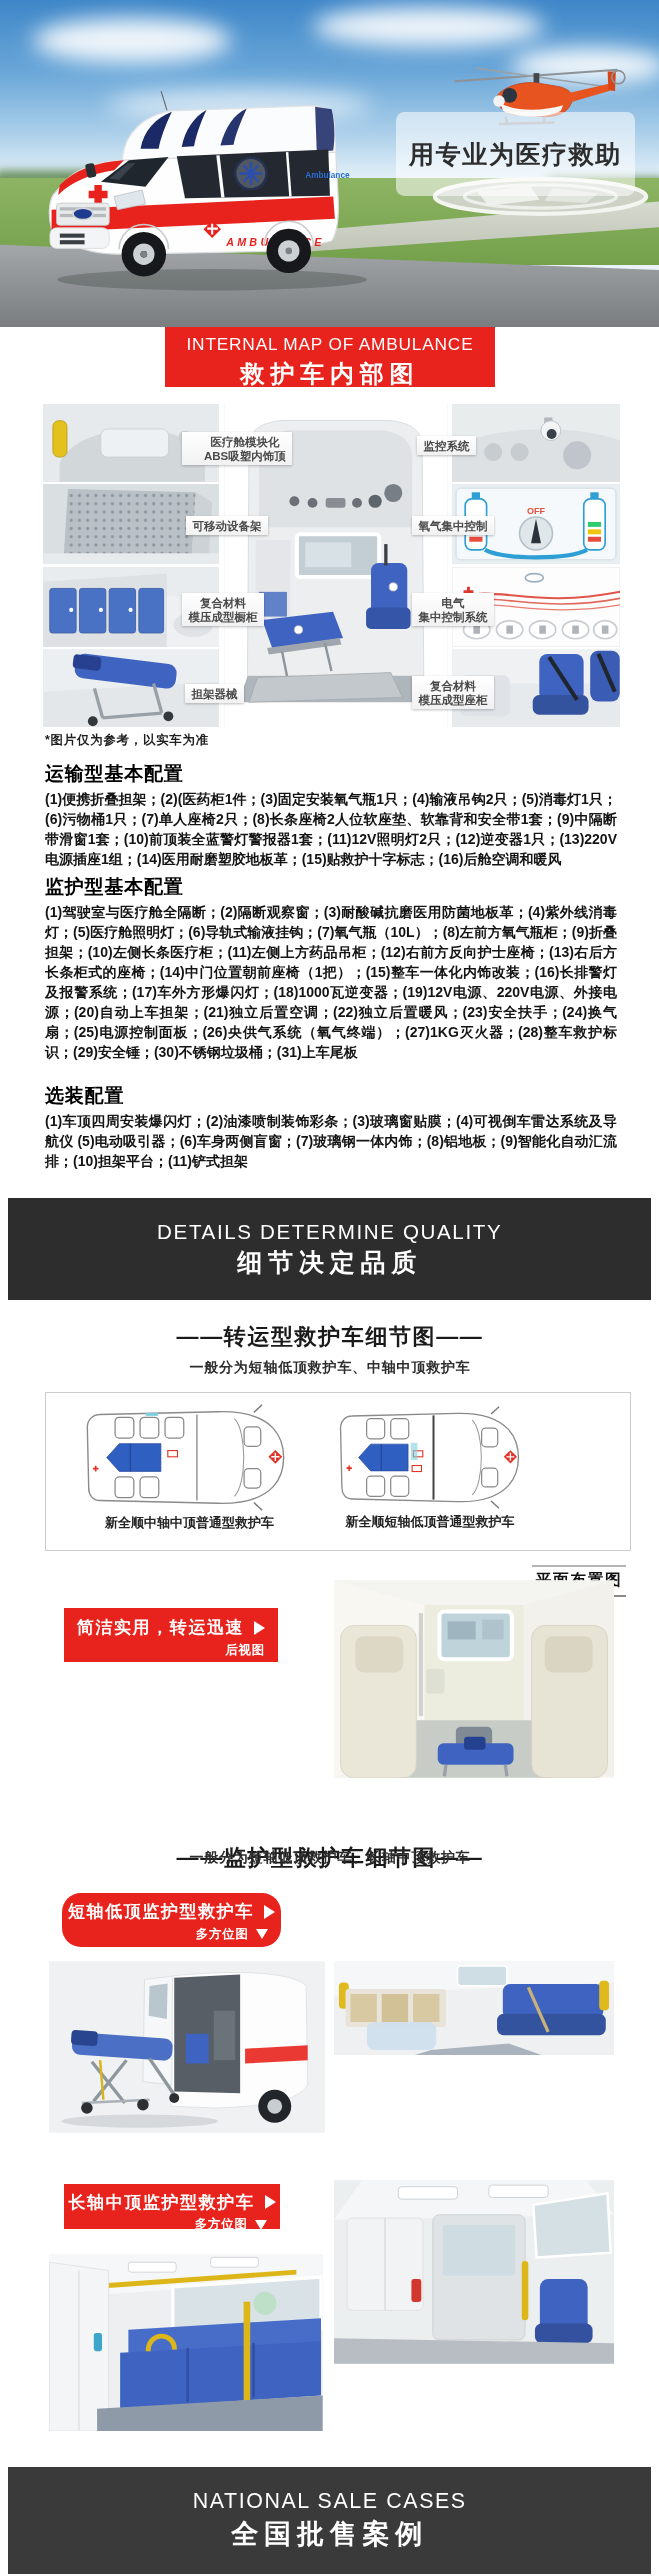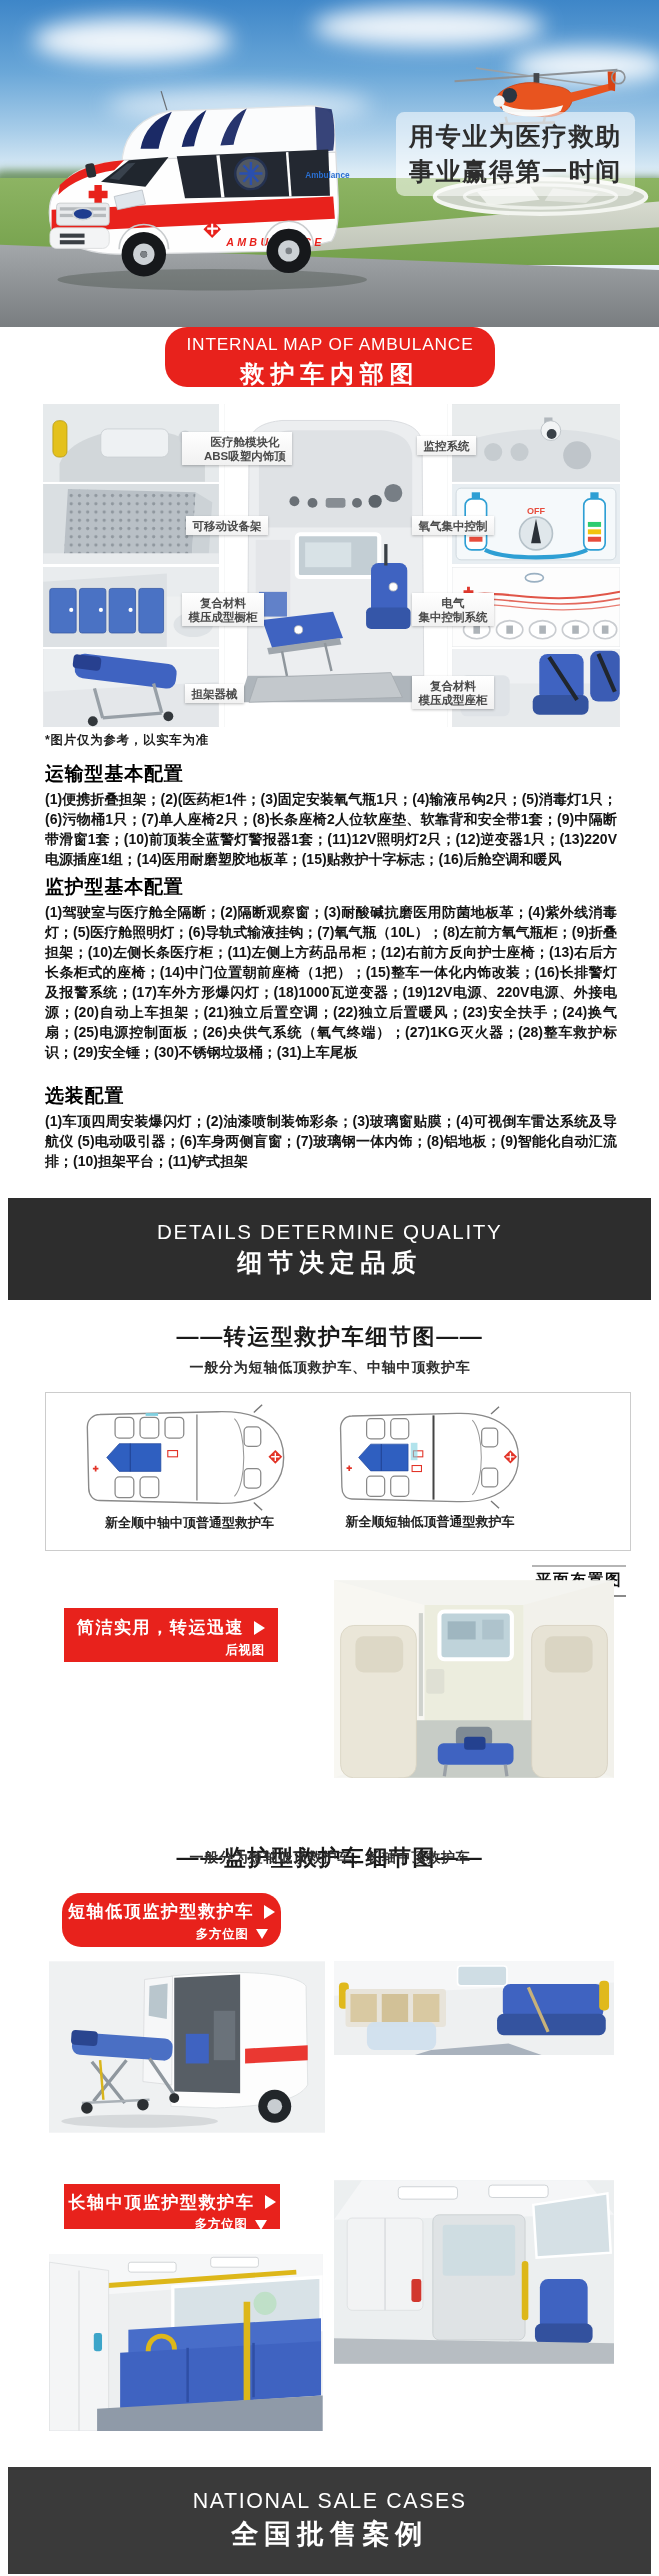--- a/index.html
+++ b/index.html
@@ -12,21 +12,21 @@
   .treeline{position:absolute;background:#4e7a3a;border-radius:11.5px;filter:blur(4.1px);opacity:.75;}
   .grass{position:absolute;left:0;top:178px;width:660px;height:87px;background:linear-gradient(#8db463,#74a04b);}
   .walk{position:absolute;left:272px;top:198px;width:388px;height:56px;background:linear-gradient(#dcded6,#c3c6bd);
     clip-path:polygon(100% 6%,100% 52%,0 100%,10% 58%);opacity:.95;}
   .road{position:absolute;left:0;top:229px;width:660px;height:98px;
     background:linear-gradient(#abafb2,#797d80);clip-path:polygon(0 16%,100% 42%,100% 100%,0 100%);}
   .hero-title{left:396px;top:112px;width:239px;height:84px;background:rgba(255,255,255,.55);
     border-radius:8.2px;display:flex;flex-direction:column;justify-content:center;align-items:center;}
   .hero-title div{font-size:25px;font-weight:800;color:#2d2d2d;letter-spacing:1.6px;line-height:35px;white-space:nowrap;}
   
-  .banner-red{left:165px;top:327px;width:330px;height:60px;background:#e8221c;color:#fff;text-align:center;border-radius:22px;}
+  .banner-red{left:165px;top:327px;width:330px;height:60px;background:#e8221c;color:#fff;text-align:center;}
   .banner-red .en{font-size:17.3px;letter-spacing:0.8px;margin-top:7.4px;font-weight:400;}
   .banner-red .zh{font-size:24px;font-weight:800;letter-spacing:5.8px;margin-top:2.5px;}
   
   .tile{position:absolute;background:#fff;box-shadow:inset 0 0 0 0.8px #e4e6e8;}
   .tile svg{display:block;width:100%;height:100%;}
   .cl{position:absolute;background:linear-gradient(#ffffff,#f1f1f1);box-shadow:0 0.8px 2.5px rgba(0,0,0,.25);
     color:#4a4a4a;font-weight:700;font-size:11.5px;line-height:14px;padding:2.5px 6.6px;text-align:center;white-space:nowrap;z-index:5;}
   .note{left:45px;top:732px;font-size:12.4px;font-weight:600;color:#1f1f1f;letter-spacing:0.8px;}
   
   .cfg-h{left:45px;font-size:19px;font-weight:800;color:#000;letter-spacing:0.8px;}
@@ -128,21 +128,20 @@
         <circle cx="122" cy="220" r="4" fill="#7d8287"></circle>
       <circle cx="298" cy="216" r="27" fill="#16181b"></circle>
         <circle cx="298" cy="216" r="13" fill="#ccd1d5"></circle>
         <circle cx="298" cy="216" r="4" fill="#7d8287"></circle>
       <path d="M92,214 a30,30 0 0 1 60,0" fill="none" stroke="#c9ccce" stroke-width="2"></path>
       <path d="M268,210 a30,30 0 0 1 60,0" fill="none" stroke="#c9ccce" stroke-width="2"></path>
     </svg>
 
     <div class="abs hero-title">
       <div>用专业为医疗救助</div>
-      <div>事业赢得第一时间</div>
     </div>
   </div>
 
   <div class="abs banner-red">
     <div class="en">INTERNAL MAP OF AMBULANCE</div>
     <div class="zh">救护车内部图</div>
   </div>
 
   <div class="tile" style="left:43px;top:404px;width:176px;height:78px;">
     <svg viewBox="0 0 213 94">

